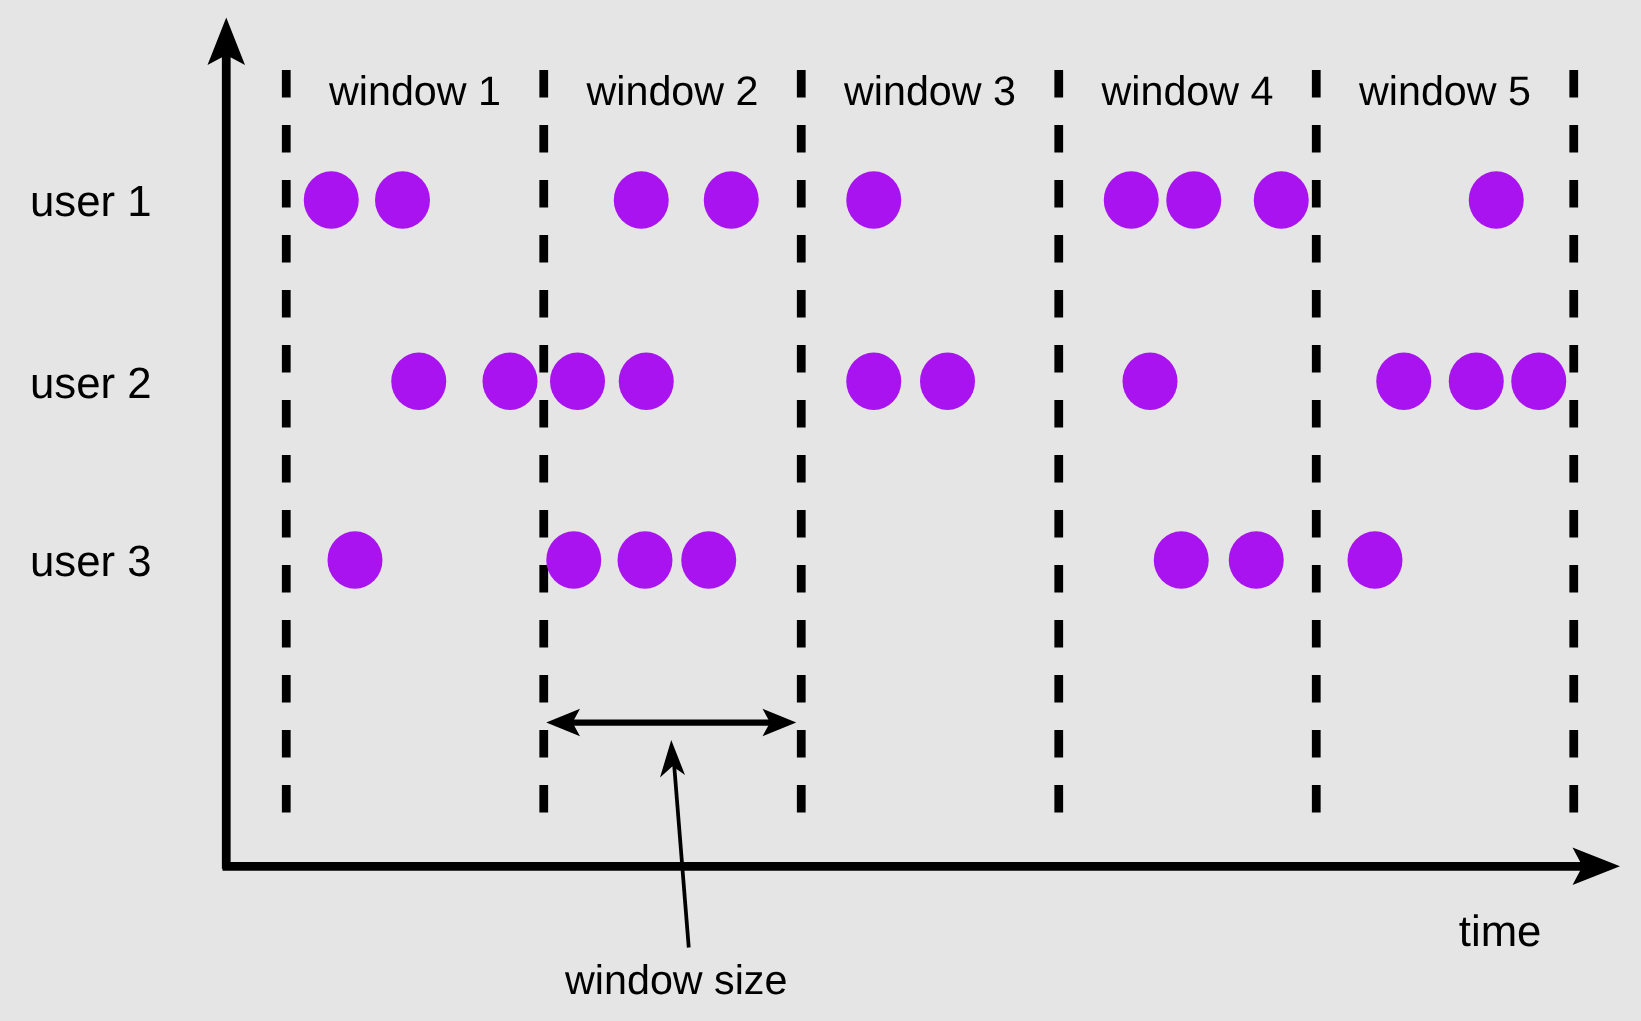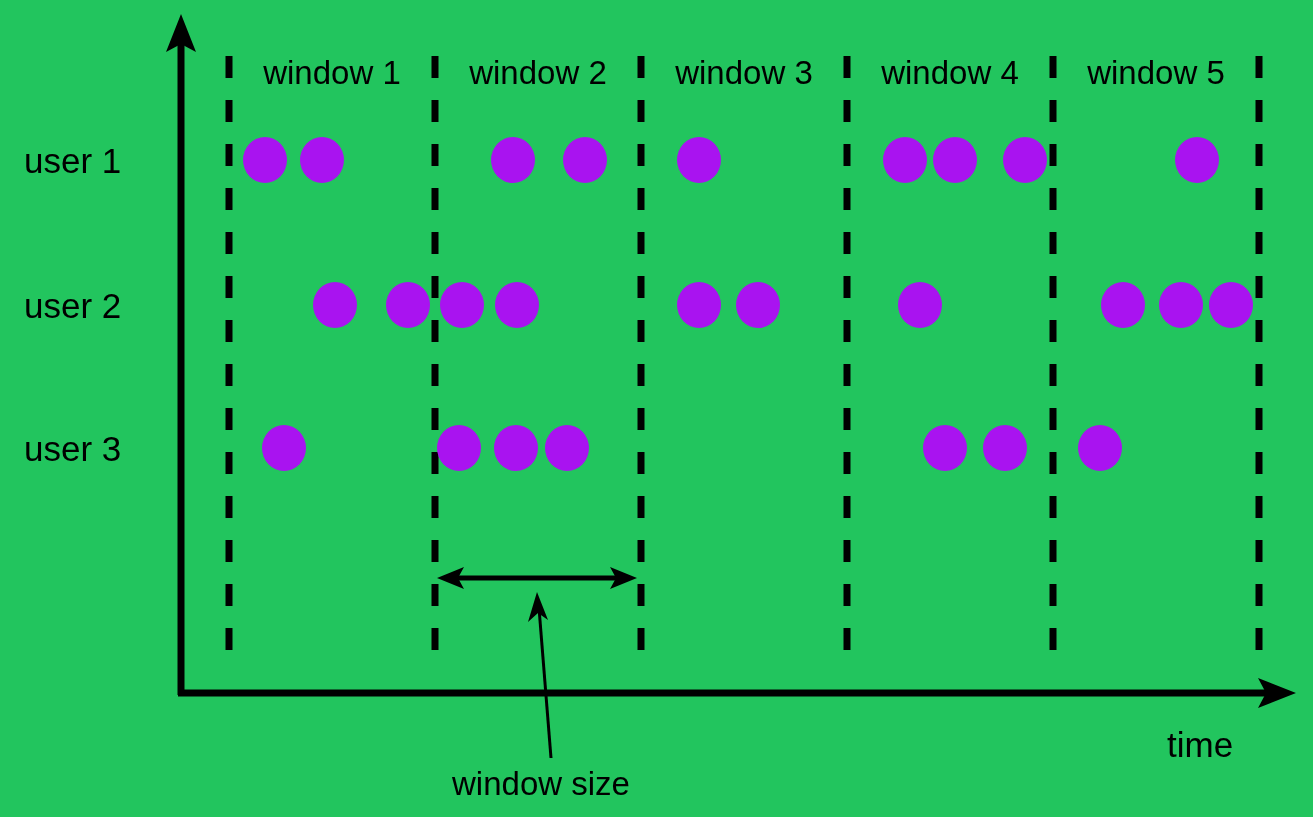--- a/index.html
+++ b/index.html
@@ -10,21 +10,21 @@
   body {
     font-family: "Liberation Sans", sans-serif;
     width: 1313px;
     height: 817px;
     overflow: hidden;
   }
   #diagram-root {
     position: relative;
     width: 1313px;
     height: 817px;
-    background: #22c55e;
+    background: #e5e5e5;
   }
   #diagram-svg {
     position: absolute;
     top: 0;
     left: 0;
   }
   .axis-line {
     stroke: #000000;
     stroke-width: 7;
     stroke-linecap: butt;

